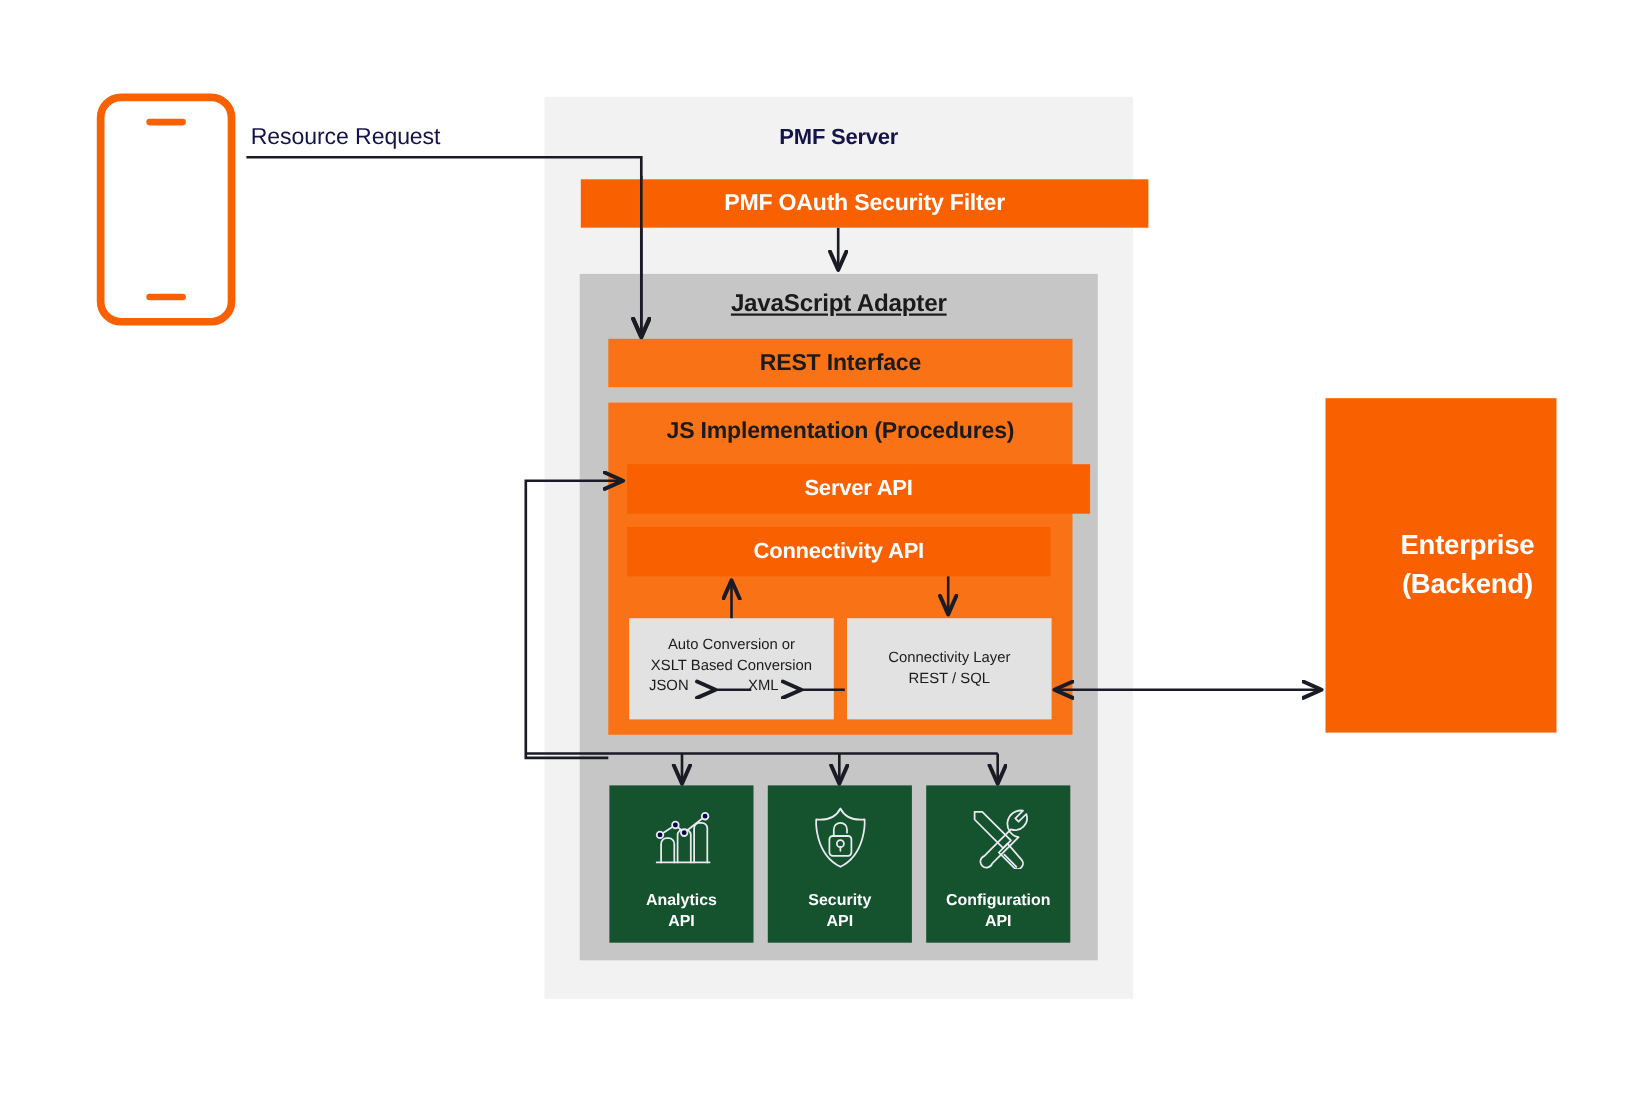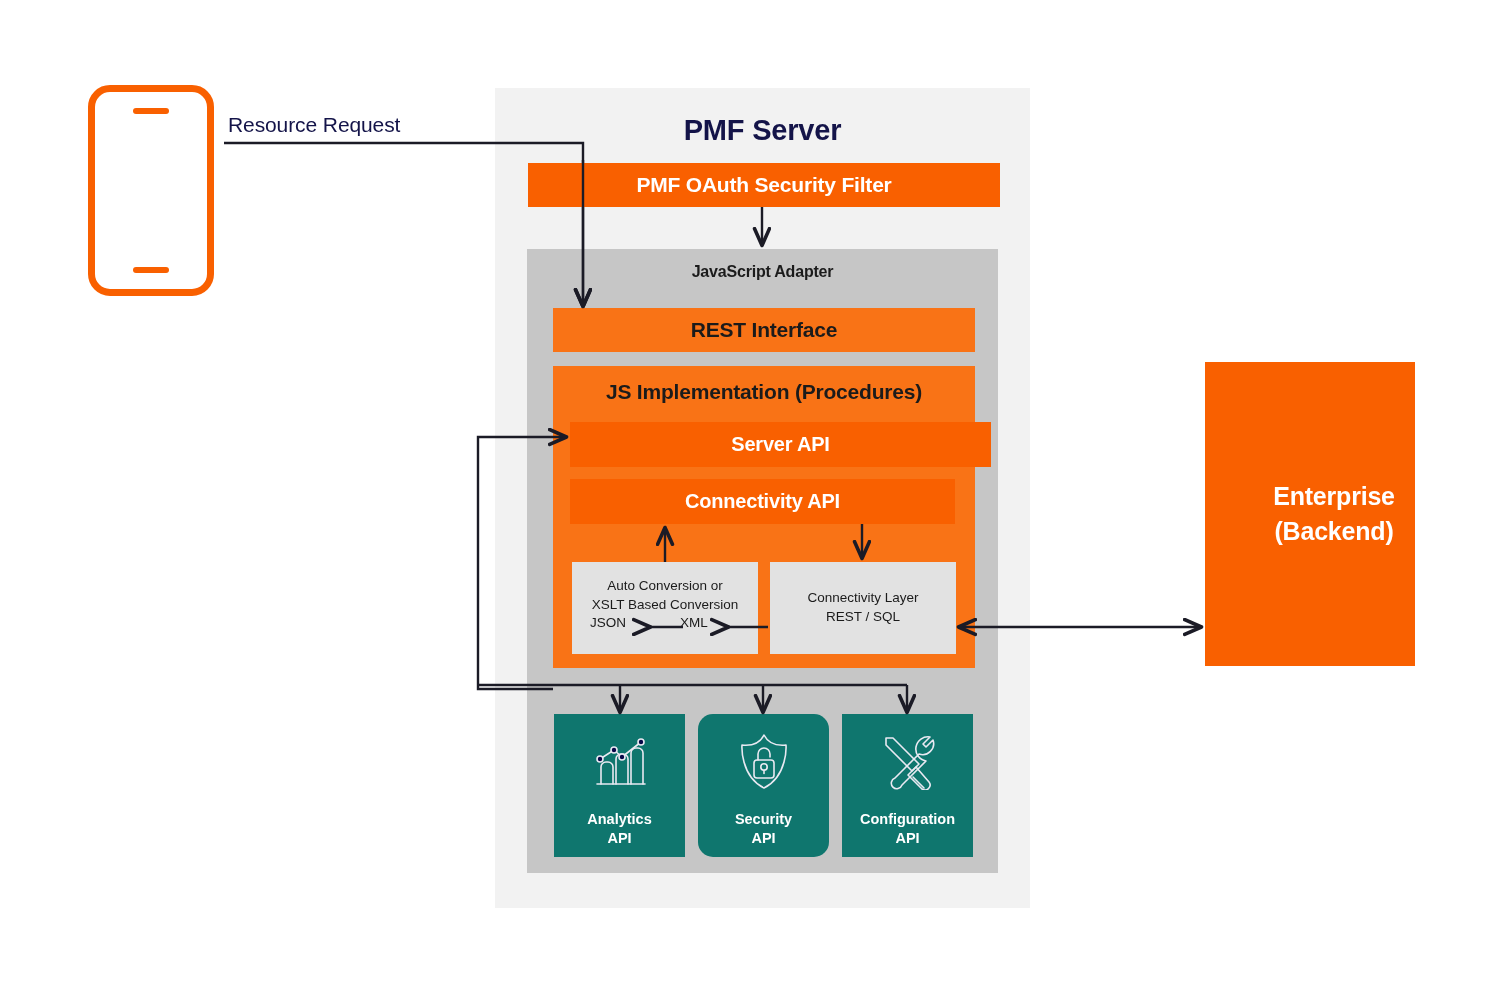--- a/index.html
+++ b/index.html
@@ -43,43 +43,44 @@
   }
   .ttl-dark {
     color: #1b1b1b;
     font-weight: 700;
     letter-spacing: -0.2px;
   }
 
   .pmf-server-title {
     left: 495px; top: 114px; width: 535px;
     text-align: center;
-    font-size: 29px;
+    font-size: 20px;
   }
 
   .box-orange {
     background: #f96000;
     color: #ffffff;
     display: flex;
     align-items: center;
     justify-content: center;
     font-weight: 700;
     letter-spacing: -0.2px;
   }
 
   .oauth-filter {
-    left: 528px; top: 163px; width: 472px; height: 44px;
+    left: 528px; top: 163px; width: 516px; height: 44px;
     font-size: 21px;
     z-index: 6;
   }
 
   .adapter-title {
     left: 527px; top: 263px; width: 471px;
     text-align: center;
-    font-size: 16px;
+    font-size: 22px;
+    text-decoration: underline;
   }
 
   .box-white {
     background: #f97316;
   }
 
   .rest-interface {
     left: 553px; top: 308px; width: 422px; height: 44px;
     display: flex; align-items: center; justify-content: center;
     font-size: 21px;
@@ -122,27 +123,27 @@
     color: #1b1b1b;
   }
   .conv-left .conv-text { position: absolute; top: 14px; left: 0; }
   .conv-right .conv-text { position: absolute; top: 26px; left: 0; }
 
   .conv-json { position: absolute; left: 18px; top: 53px; font-size: 13.5px; color:#1b1b1b;}
   .conv-xml  { position: absolute; left: 108px; top: 53px; font-size: 13.5px; color:#1b1b1b;}
 
   
   .api-card {
-    background: #0f766e;
+    background: #14532d;
     top: 714px;
     width: 131px;
     height: 143px;
   }
   .api-card.analytics { left: 554px; }
-  .api-card.security  { left: 698px; border-radius: 15px; }
+  .api-card.security  { left: 698px; }
   .api-card.config    { left: 842px; }
   .api-icon {
     position: absolute;
     left: 0; top: 18px; width: 100%;
     display: flex; justify-content: center;
   }
   .api-label {
     position: absolute;
     left: 0; top: 96px; width: 100%;
     text-align: center;

